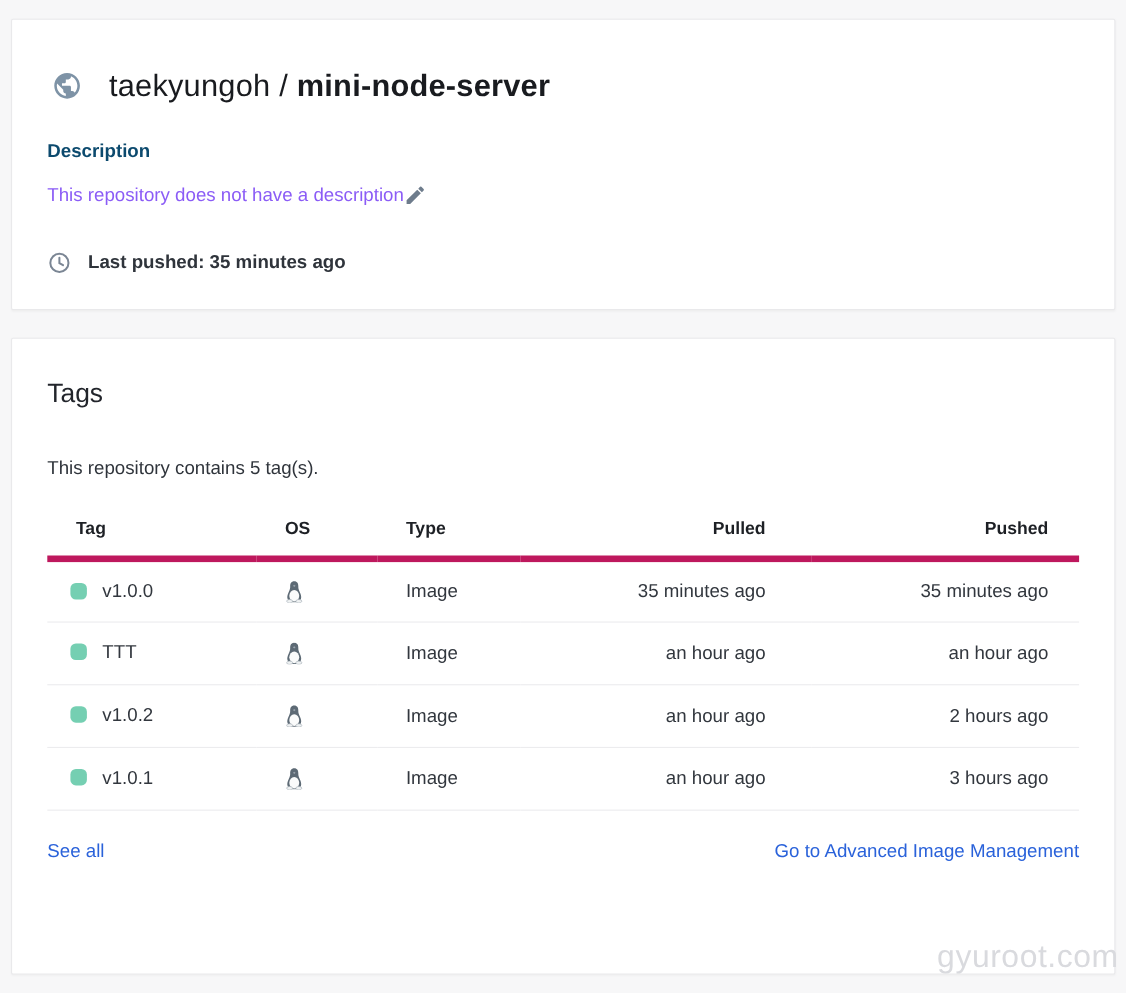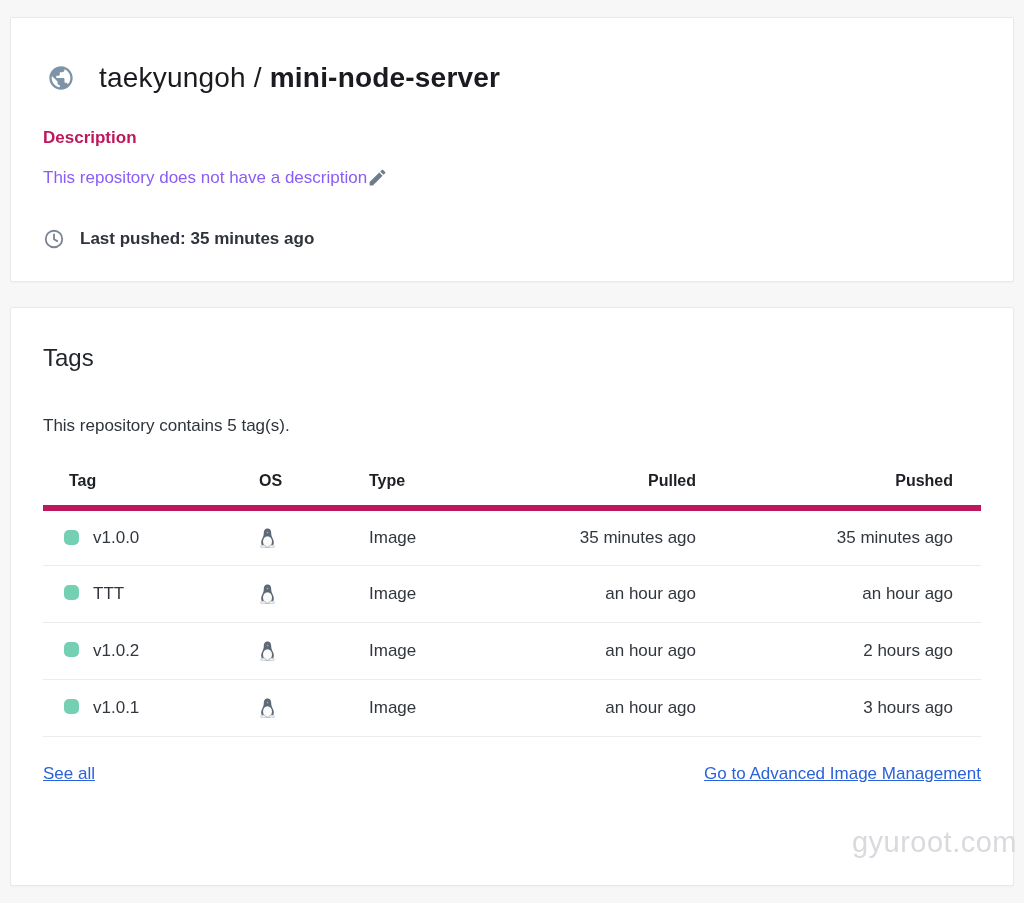--- a/index.html
+++ b/index.html
@@ -30,21 +30,21 @@
     padding-top:44px; margin-left:4px;text-align:right;
   }
   .globe { width:28px; height:28px; flex:0 0 auto; }
   .repo-title { font-size:28px; color:#191b1f; letter-spacing:0.2px; }
   .repo-title .ns   { font-weight:400; }
   .repo-title .sep  { font-weight:400; }
   .repo-title .name { font-weight:700; }
 
   .desc-label {
     margin-top:34px;
-    font-size:17px; font-weight:700; color:#be185d;
+    font-size:17px; font-weight:700; color:#0c4a6e;
   }
   .desc-row {
     margin-top:19px;
     display:flex; align-items:center; 
     font-size:17px; color:#8b5cf6;
   }
   .pencil { width:21px; height:21px; }
   .last-pushed-row {
     margin-top:40px;
     display:flex; align-items:center; gap:15px;
@@ -101,28 +101,27 @@
   .os-icon svg { display:block; }
 
   .links-row {
     width:938px; margin:0 32px;
     display:flex; justify-content:space-between; align-items:center;
     padding-top:27px;
     font-size:17px;
   }
   a.blue-link {
     color:var(--link,#2a62da);
-    text-decoration:underline;
     cursor:pointer;
   }
 
   
   .watermark {
     position:absolute;
-    right:7px; top:826px;
+    right:7px; top:854px;
     font-size:29px; color:#d9dade;
     letter-spacing:0.5px;
     z-index:5;
     pointer-events:none;
   }
 </style>
 </head>
 <body>
 
 <div class="card card-header">

